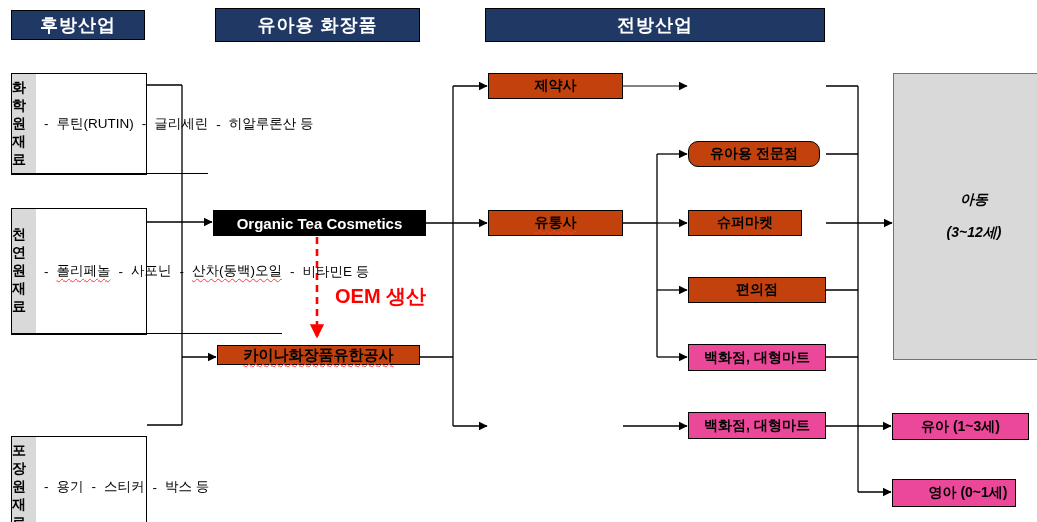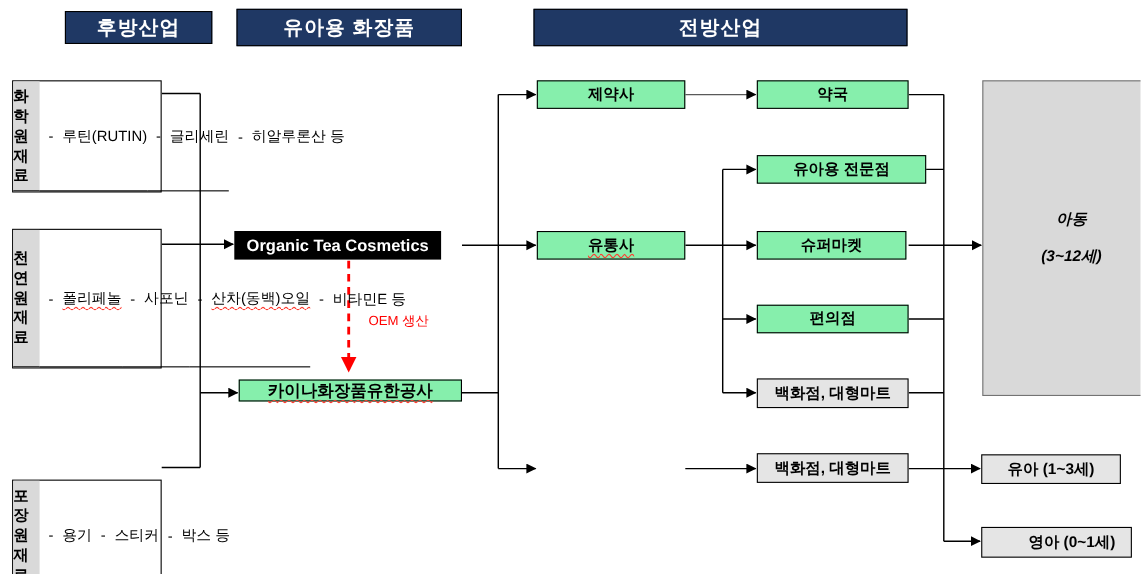--- a/index.html
+++ b/index.html
@@ -23,29 +23,29 @@
     flex:1 1 auto;display:flex;align-items:center;font-size:13.5px;
     border-bottom:1.4px solid #000;padding-left:4px;white-space:nowrap;
   }
   .listbox .litem:last-child{border-bottom:none;}
   .listbox .litem::before{content:"-";margin:0 8px 0 4px;}
 
   .node{
     display:flex;align-items:center;justify-content:center;gap:5px;
     font-weight:bold;font-size:14px;white-space:nowrap;
   }
-  .graybox{background:#86efac;border:1.5px solid #000;}
-  .greenbox{background:#e5e5e5;border:1.6px solid #000;}
+  .graybox{background:#c2410c;border:1.5px solid #000;}
+  .greenbox{background:#ec4899;border:1.6px solid #000;}
   .blackbox{background:#000;color:#fff;font-size:15px;}
   .consumer-big{
     background:#d9d9d9;border:1.5px solid #737373;
     display:flex;flex-direction:column;align-items:center;justify-content:center;gap:15px;
     font-weight:bold;font-size:14px;
   }
-  .oem-label{color:#ff0000;font-weight:normal;font-size:12px;white-space:nowrap;}
+  .oem-label{color:#ff0000;font-weight:bold;font-size:20px;white-space:nowrap;}
   .misspell{
     text-decoration:underline;text-decoration-style:wavy;
     text-decoration-color:#ff3b30;text-decoration-thickness:1px;text-underline-offset:3px;
   }
 </style>
 </head>
 <body>
 
 <div class="canvas">
 
@@ -80,21 +80,21 @@
       <path d="M826,86 H858 M826,154 H858 M826,290 H858 M826,357 H858 M858,86 V492"></path>
       <path d="M826,223 H892" marker-end="url(#ah)"></path>
       <path d="M826,426 H891" marker-end="url(#ah)"></path>
       <path d="M858,492 H891" marker-end="url(#ah)"></path>
     </g>
     <path d="M623,86 H687" stroke="#595959" stroke-width="1.3" fill="none" marker-end="url(#ah)"></path>
 
     <path d="M317,237 V336" stroke="#ff0000" stroke-width="2.6" stroke-dasharray="7 5" fill="none" marker-end="url(#ahr)"></path>
   </svg>
 
-  <div class="abs hdr-navy" style="left:11px;top:10px;width:134px;height:30px;margin-left:48px;">후방산업</div>
+  <div class="abs hdr-navy" style="left:11px;top:10px;width:134px;height:30px;">후방산업</div>
   <div class="abs hdr-navy" style="left:215px;top:8px;width:205px;height:34px;">유아용 화장품</div>
   <div class="abs hdr-navy" style="left:485px;top:8px;width:340px;height:34px;">전방산업</div>
 
   <div class="abs listbox" style="left:11px;top:73px;width:136px;height:102px;">
     <div class="lhdr">화학 원재료</div>
     <div class="litem">
         <span>루틴(RUTIN)</span>
       </div>
     <div class="litem">
         <span>글리세린</span>
@@ -126,38 +126,37 @@
         <span>용기</span>
       </div>
     <div class="litem">
         <span>스티커</span>
       </div>
     <div class="litem">
         <span>박스 등</span>
       </div>
   </div>
 
-  <div class="abs node blackbox" style="left:213px;top:210px;width:188px;height:26px;">Organic Tea Cosmetics</div>
+  <div class="abs node blackbox" style="left:213px;top:210px;width:213px;height:26px;">Organic Tea Cosmetics</div>
   <div class="abs oem-label" style="left:335px;top:283px;">OEM 생산</div>
   <div class="abs node graybox" style="left:217px;top:345px;width:203px;height:20px;font-size:15px;">
     <span class="misspell">카이나화장품유한공사</span>
   </div>
 
   <div class="abs node graybox" style="left:488px;top:73px;width:135px;height:26px;">제약사</div>
   <div class="abs node graybox" style="left:488px;top:210px;width:135px;height:26px;">
     <span class="misspell">유통사</span>
   </div>
 
-  <div class="abs node graybox" style="left:688px;top:73px;width:138px;height:26px;">약국</div>
-  <div class="abs node graybox" style="left:688px;top:141px;width:154px;height:26px;">유아용 전문점</div>
-  <div class="abs node graybox" style="left:688px;top:210px;width:136px;height:26px;">슈퍼마켓</div>
+  <div class="abs node graybox" style="left:688px;top:141px;width:132px;height:26px;border-radius:10px;">유아용 전문점</div>
+  <div class="abs node graybox" style="left:688px;top:210px;width:114px;height:26px;">슈퍼마켓</div>
   <div class="abs node graybox" style="left:688px;top:277px;width:138px;height:26px;">편의점</div>
   <div class="abs node greenbox" style="left:688px;top:344px;width:138px;height:27px;">백화점, 대형마트</div>
   <div class="abs node greenbox" style="left:688px;top:412px;width:138px;height:27px;">백화점, 대형마트</div>
 
   <div class="abs consumer-big" style="left:893px;top:73px;width:162px;height:287px;font-style:italic;">
     <span>아동</span>
     <span>(3~12세)</span>
   </div>
-  <div class="abs node greenbox" style="left:892px;top:413px;width:127px;height:27px;">유아 (1~3세)</div>
-  <div class="abs node greenbox" style="left:892px;top:479px;width:137px;height:28px;padding-left:28px;">영아 (0~1세)</div>
+  <div class="abs node greenbox" style="left:892px;top:413px;width:137px;height:27px;">유아 (1~3세)</div>
+  <div class="abs node greenbox" style="left:892px;top:479px;width:124px;height:28px;padding-left:28px;">영아 (0~1세)</div>
 
 </div>
 
 </body></html>

